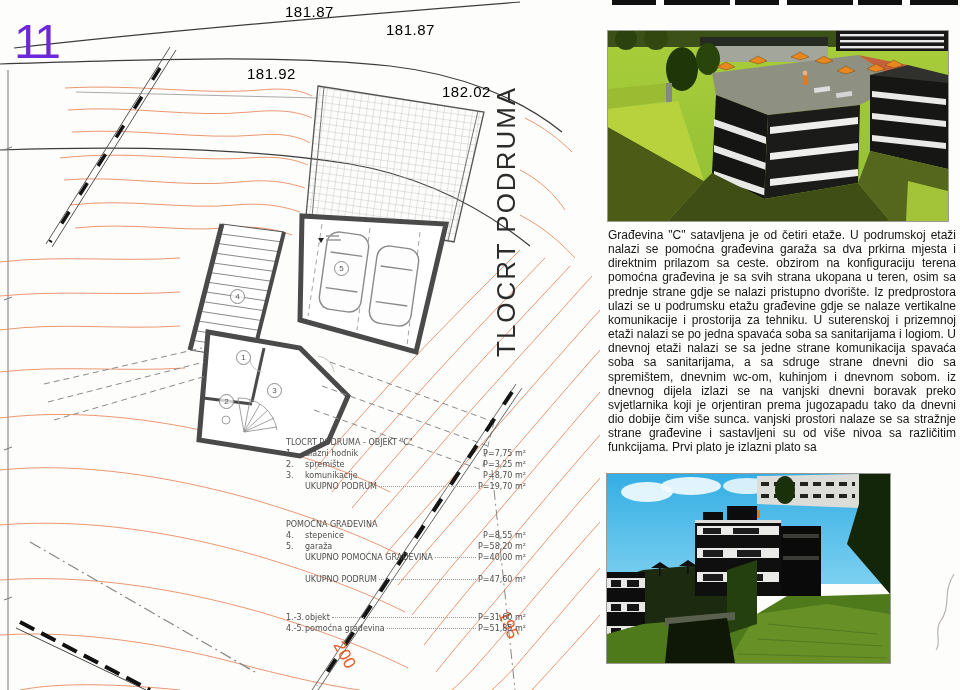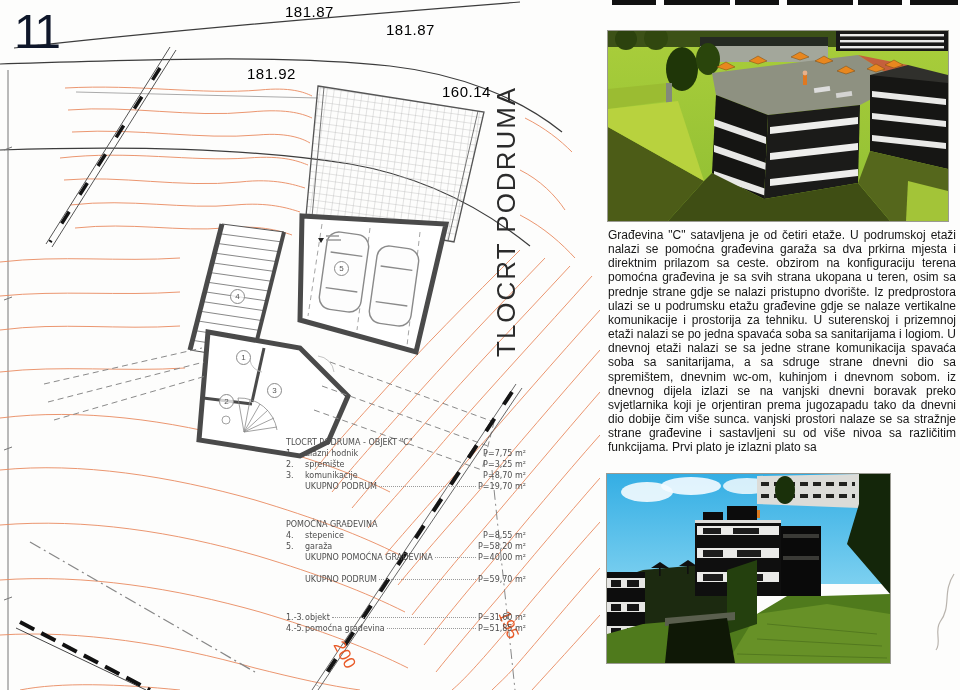--- a/index.html
+++ b/index.html
@@ -1,21 +1,21 @@
 <!DOCTYPE html>
 <html><head>
 <meta charset="utf-8">
 <style>
   html,body{margin:0;padding:0;background:#ffffff;}
   #canvas{position:relative;width:960px;height:690px;background:#fdfdfc;overflow:hidden;
           font-family:"Liberation Sans",sans-serif;}
   
   #plan-svg{position:absolute;left:0;top:0;}
-  .page-number{position:absolute;left:14px;top:8px;font-size:48px;font-weight:500;
-               color:#0f172a;letter-spacing:-3px;line-height:1;}
+  .page-number{position:absolute;left:14px;top:18px;font-size:48px;font-weight:500;
+               color:#6d28d9;letter-spacing:-3px;line-height:1;}
   .spot{position:absolute;color:#000000;font-size:15px;font-weight:400;letter-spacing:.5px;}
   .spot-1{left:285px;top:3px;}
   .spot-2{left:386px;top:21px;}
   .spot-3{left:247px;top:65px;}
   .spot-4{left:442px;top:83px;}
   .contour-big{position:absolute;color:#e85a28;font-size:17px;font-weight:500;}
   .contour-195{left:494px;top:615px;transform:rotate(68deg);}
   .contour-200{left:330px;top:645px;transform:rotate(62deg);}
   .vtitle{position:absolute;left:386px;top:222px;width:240px;height:30px;
           transform:rotate(-90deg);transform-origin:center;font-size:26px;color:#2b2b2b;
@@ -206,21 +206,21 @@
       <polygon points="318,238 324,238 321,243" fill="#222"></polygon>
       <line x1="326" y1="236" x2="339" y2="236" stroke="#999" stroke-width="1.5"></line>
       <line x1="326" y1="240" x2="341" y2="240" stroke="#999" stroke-width="1.5"></line>
     </g>
   </svg>
 
   <div class="page-number">11</div>
   <div class="spot spot-1">181.87</div>
   <div class="spot spot-2">181.87</div>
   <div class="spot spot-3">181.92</div>
-  <div class="spot spot-4">160.14</div>
+  <div class="spot spot-4">182.02</div>
   <div class="contour-big contour-195">195</div>
   <div class="contour-big contour-200">200</div>
   <div class="vtitle">TLOCRT PODRUMA</div>
 
   <div class="roomnum" style="left:236px;top:350px">1</div>
   <div class="roomnum" style="left:219px;top:394px">2</div>
   <div class="roomnum" style="left:267px;top:383px">3</div>
   <div class="roomnum" style="left:230px;top:289px">4</div>
   <div class="roomnum" style="left:334px;top:261px">5</div>
 
@@ -269,21 +269,21 @@
       <span class="num"></span>
       <span>UKUPNO POMOĆNA GRAĐEVINA</span>
       <span class="fill dots"></span>
       <span class="val">P=40,00 m²</span>
     </div>
     <div class="gap2"></div>
     <div class="row">
       <span class="num"></span>
       <span>UKUPNO PODRUM</span>
       <span class="fill dots"></span>
-      <span class="val">P=59,70 m²</span>
+      <span class="val">P=47,60 m²</span>
     </div>
 
     <div class="gap3"></div>
     <div class="row">
       <span class="num">1.-3.</span>
       <span>objekt</span>
       <span class="fill dots"></span>
       <span class="val">P=31,60 m²</span>
     </div>
     <div class="row">

